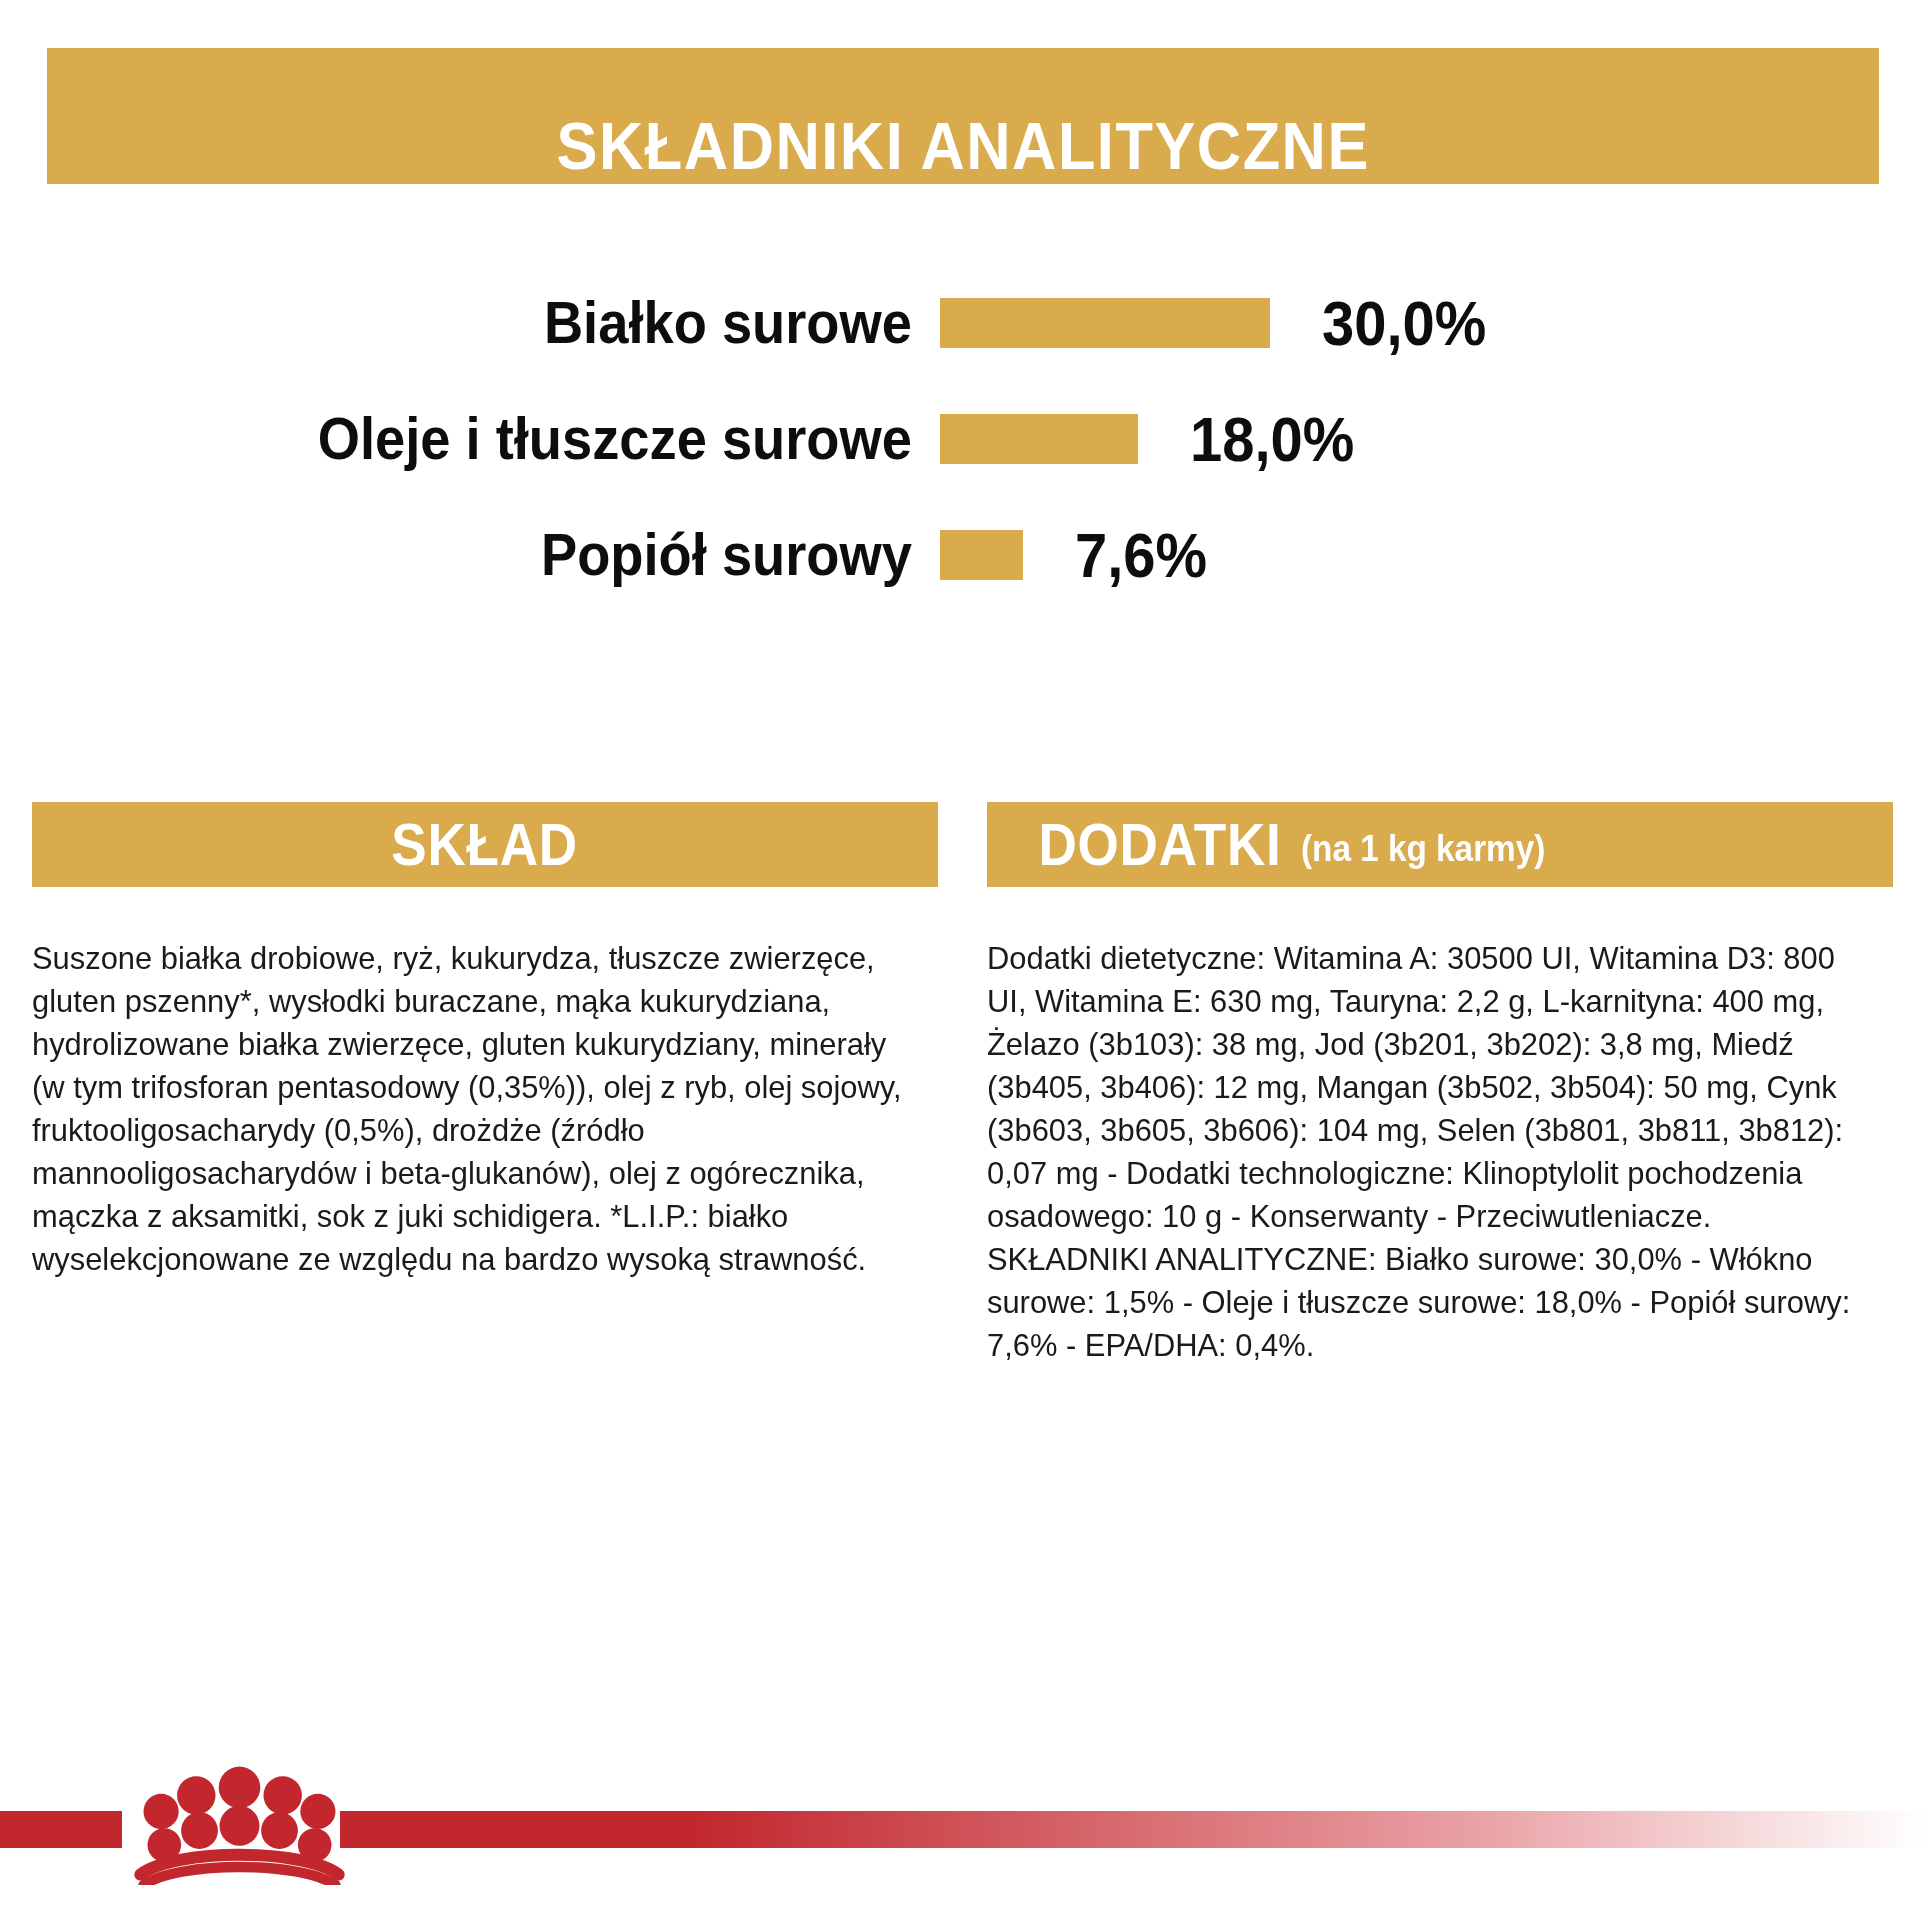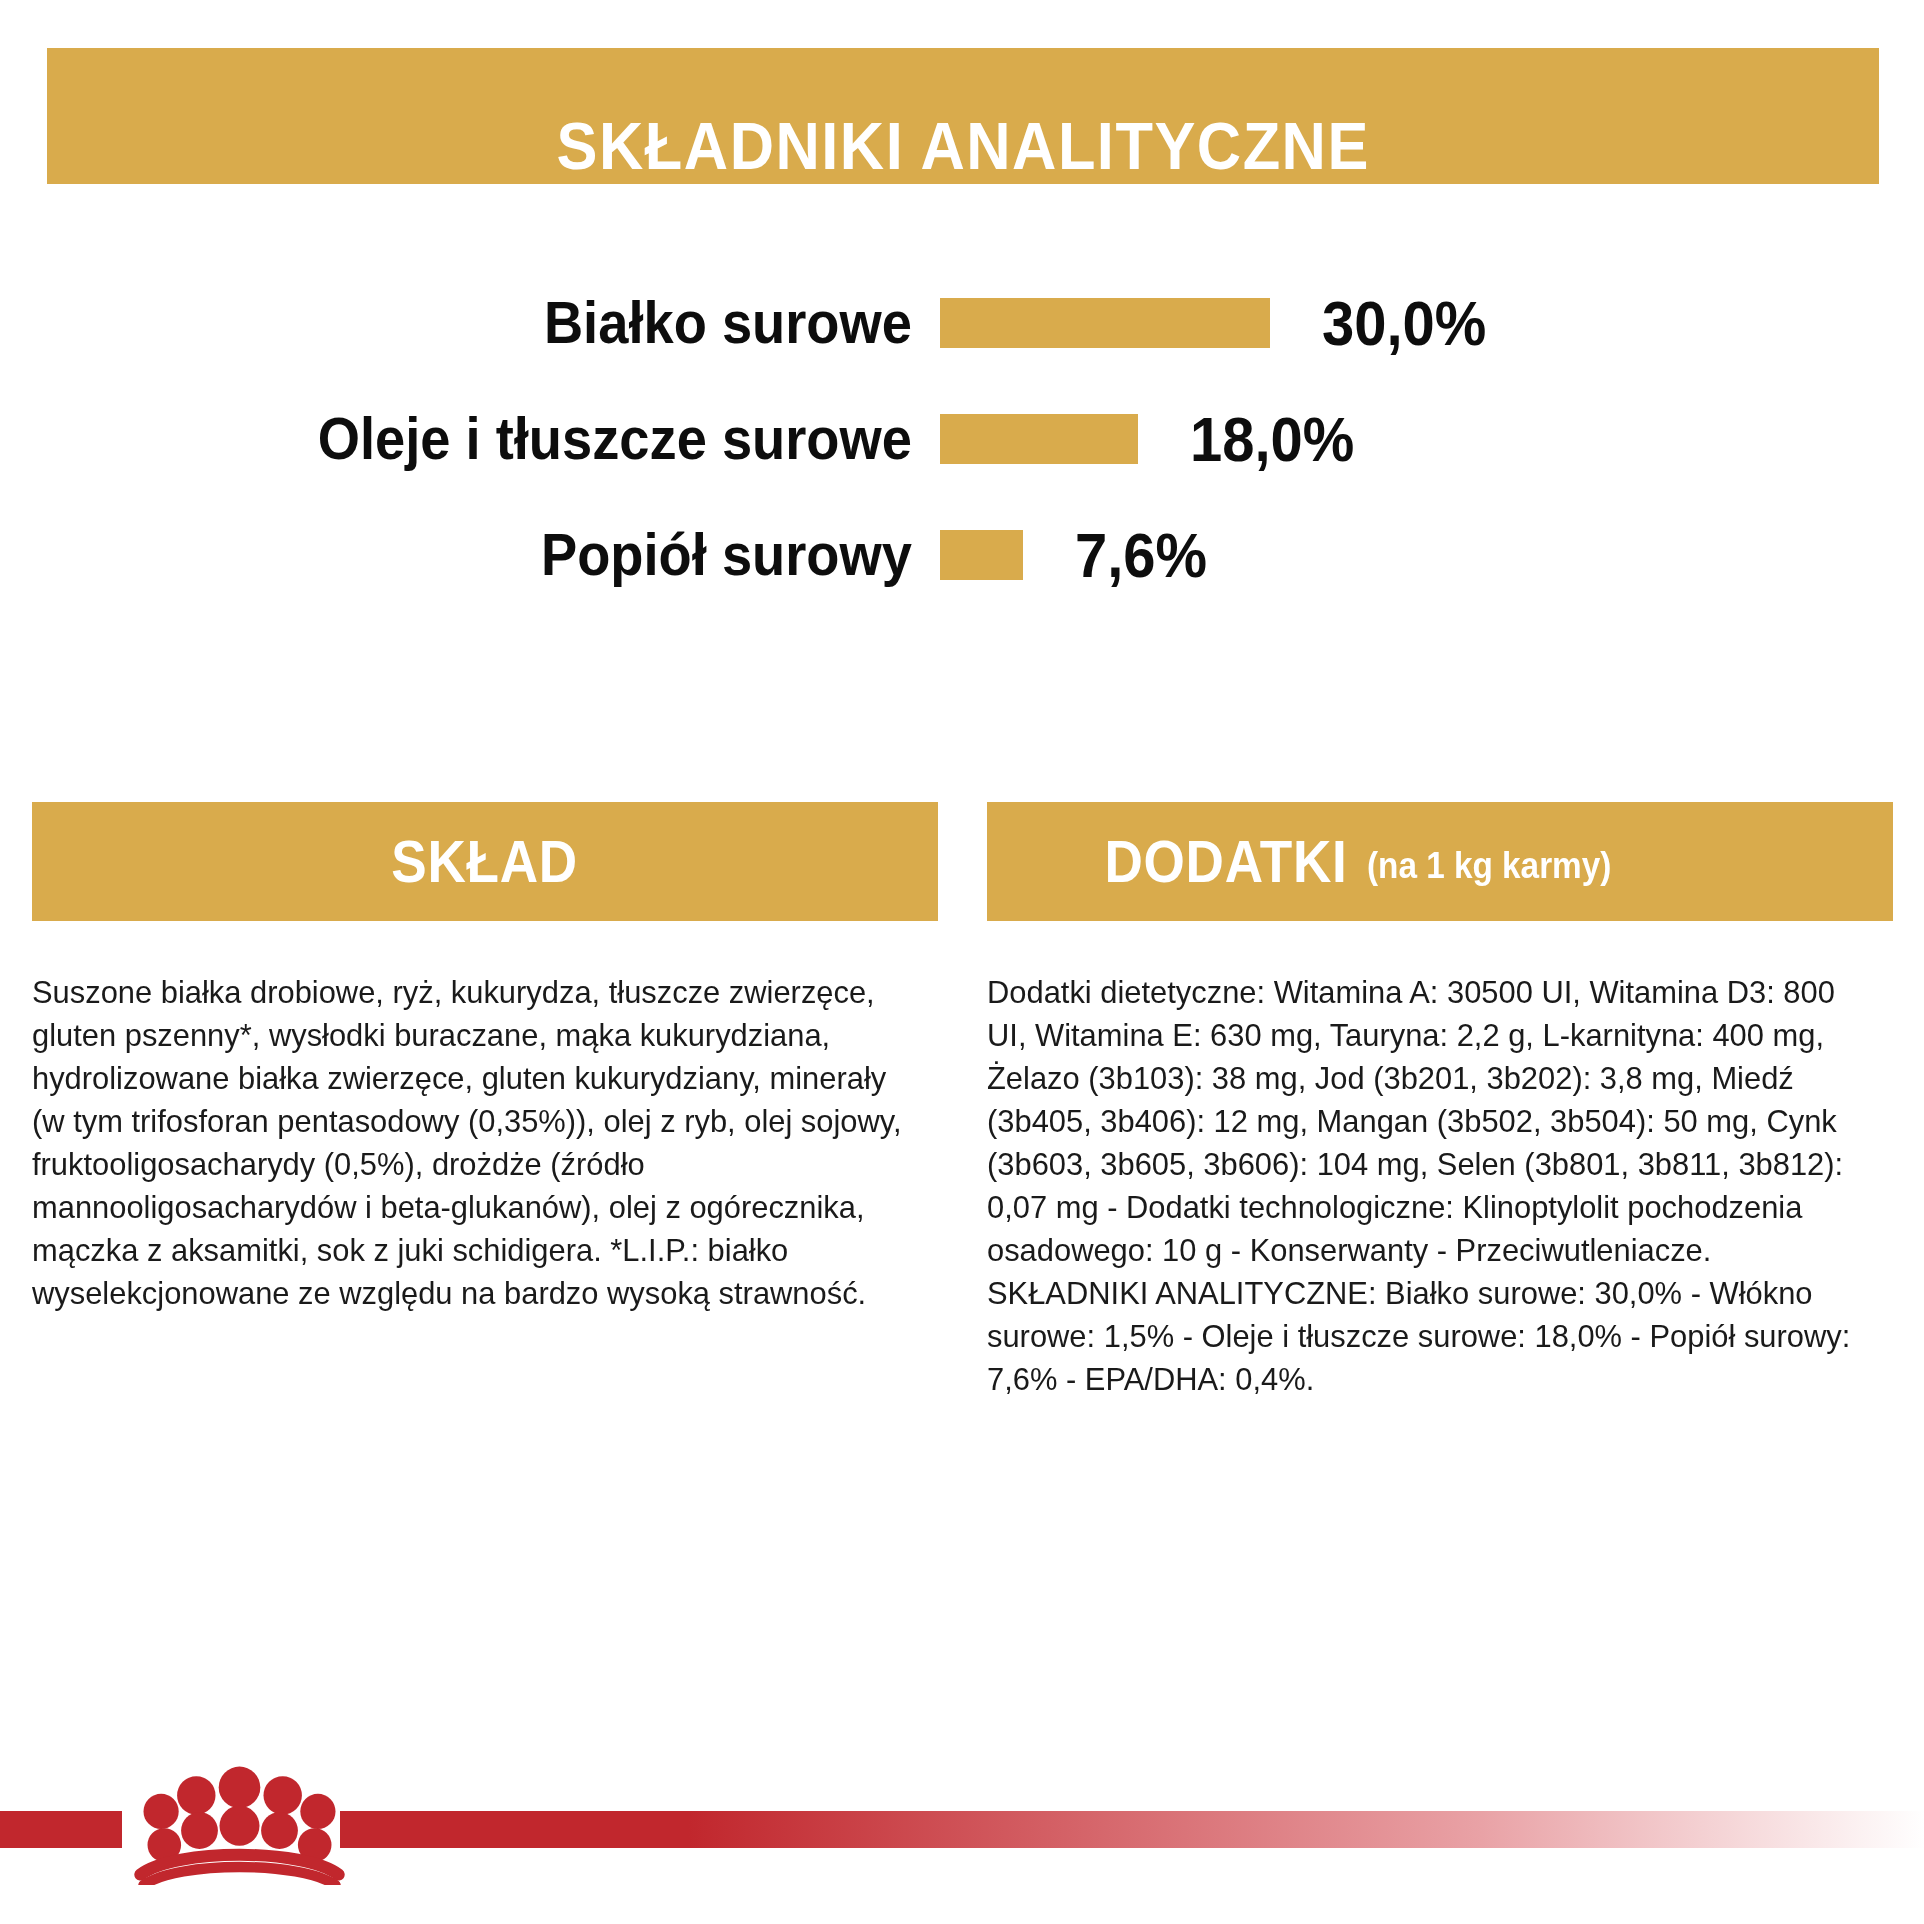--- a/index.html
+++ b/index.html
@@ -62,27 +62,27 @@
     line-height:1;
   }
 
   
   .cols { position:absolute; left:0; top:802px; width:1925px; }
   .col { position:absolute; top:0; width:906px; }
   .col-left  { left:32px; }
   .col-right { left:987px; }
 
   .col-head {
-    height:119px;
+    height:85px;
     background:#D9AB4C;
     display:flex; align-items:center;
     color:#ffffff;
   }
   .col-head.center { justify-content:center; }
-  .col-head.left   { justify-content:flex-start; padding-left:104px; }
+  .col-head.left   { justify-content:flex-start; padding-left:38px; }
   .col-head-title {
     font-size:59px; font-weight:bold; letter-spacing:0.8px;
     transform:scaleX(0.9); transform-origin:center;
     white-space:nowrap;
   }
   .col-head-sub {
     font-size:37px; font-weight:bold;
     transform:scaleX(0.9); transform-origin:left center;
     margin-left:6.4px; white-space:nowrap;
     align-self:center; position:relative; top:4.8px;

